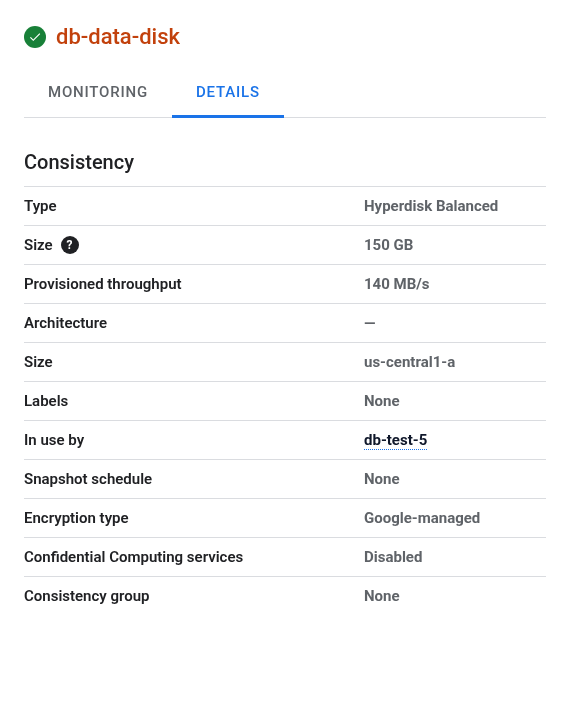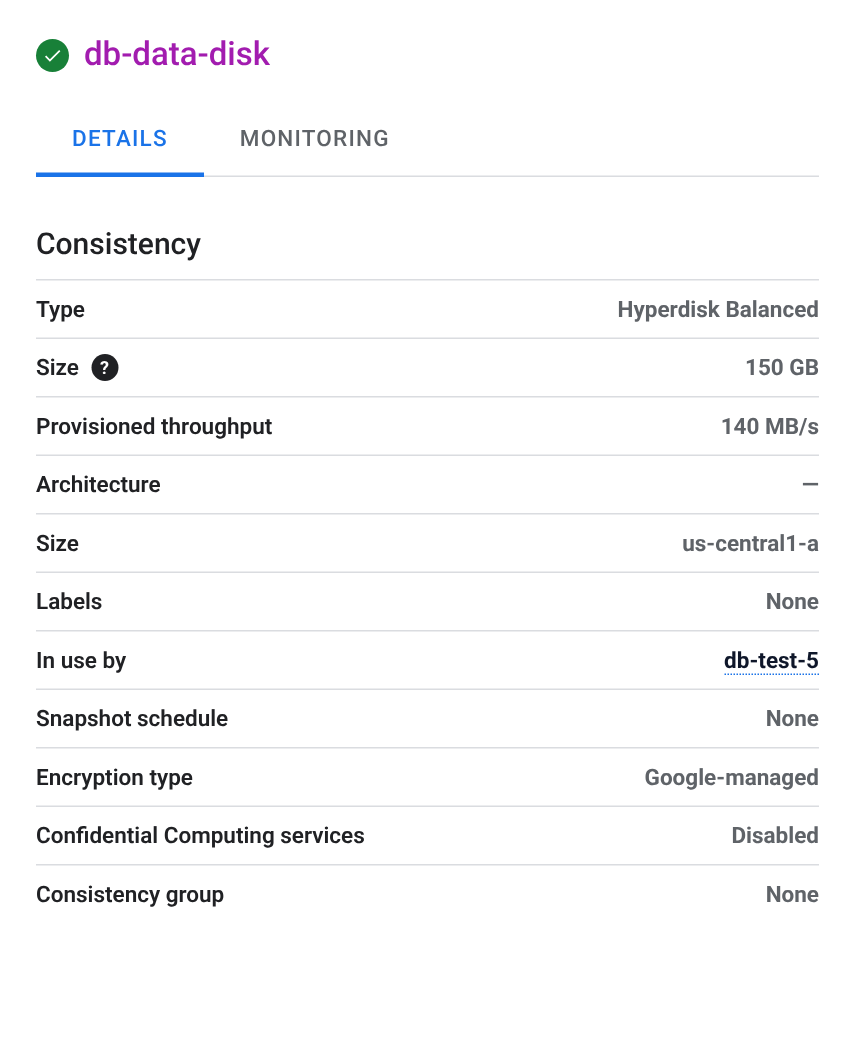--- a/index.html
+++ b/index.html
@@ -31,21 +31,21 @@
       flex-shrink: 0;
     }
     .status-icon svg {
       width: 14px;
       height: 14px;
       fill: #fff;
     }
     .title {
       font-size: 22px;
       font-weight: 500;
-      color: #a21caf;
+      color: #c2410c;
     }
     .tabs {
       display: flex;
       border-bottom: 1px solid #dadce0;
       margin-bottom: 32px;
     }
     .tab {
       padding: 14px 24px;
       font-size: 15px;
       font-weight: 500;
@@ -69,21 +69,20 @@
       width: 100%;
       border-collapse: collapse;
     }
     .properties-table tr {
       border-top: 1px solid #dadce0;
     }
     .properties-table td {
       padding: 10px 0;
       font-size: 15px;
       vertical-align: middle;
-      text-align: right;
     }
     .prop-label {
       font-weight: 600;
       color: #202124;
       width: 340px;
     }
     .prop-label-inner {
       display: flex;
       align-items: center;
       gap: 8px;
@@ -118,22 +117,22 @@
 <div class="header">
   <div class="status-icon">
     <svg viewBox="0 0 24 24">
         <path d="M9 16.17L4.83 12l-1.42 1.41L9 19 21 7l-1.41-1.41z"></path>
       </svg>
   </div>
   <div class="title">db-data-disk</div>
 </div>
 
 <div class="tabs" id="tabs">
+    <div class="tab">MONITORING</div>
     <div class="tab active">DETAILS</div>
-    <div class="tab">MONITORING</div>
   </div>
 
 <div class="section-title">Consistency</div>
 
 <table class="properties-table">
   <tbody id="props-body">
       <tr>
         <td class="prop-label">
           <div class="prop-label-inner">
             <span>Type</span>

